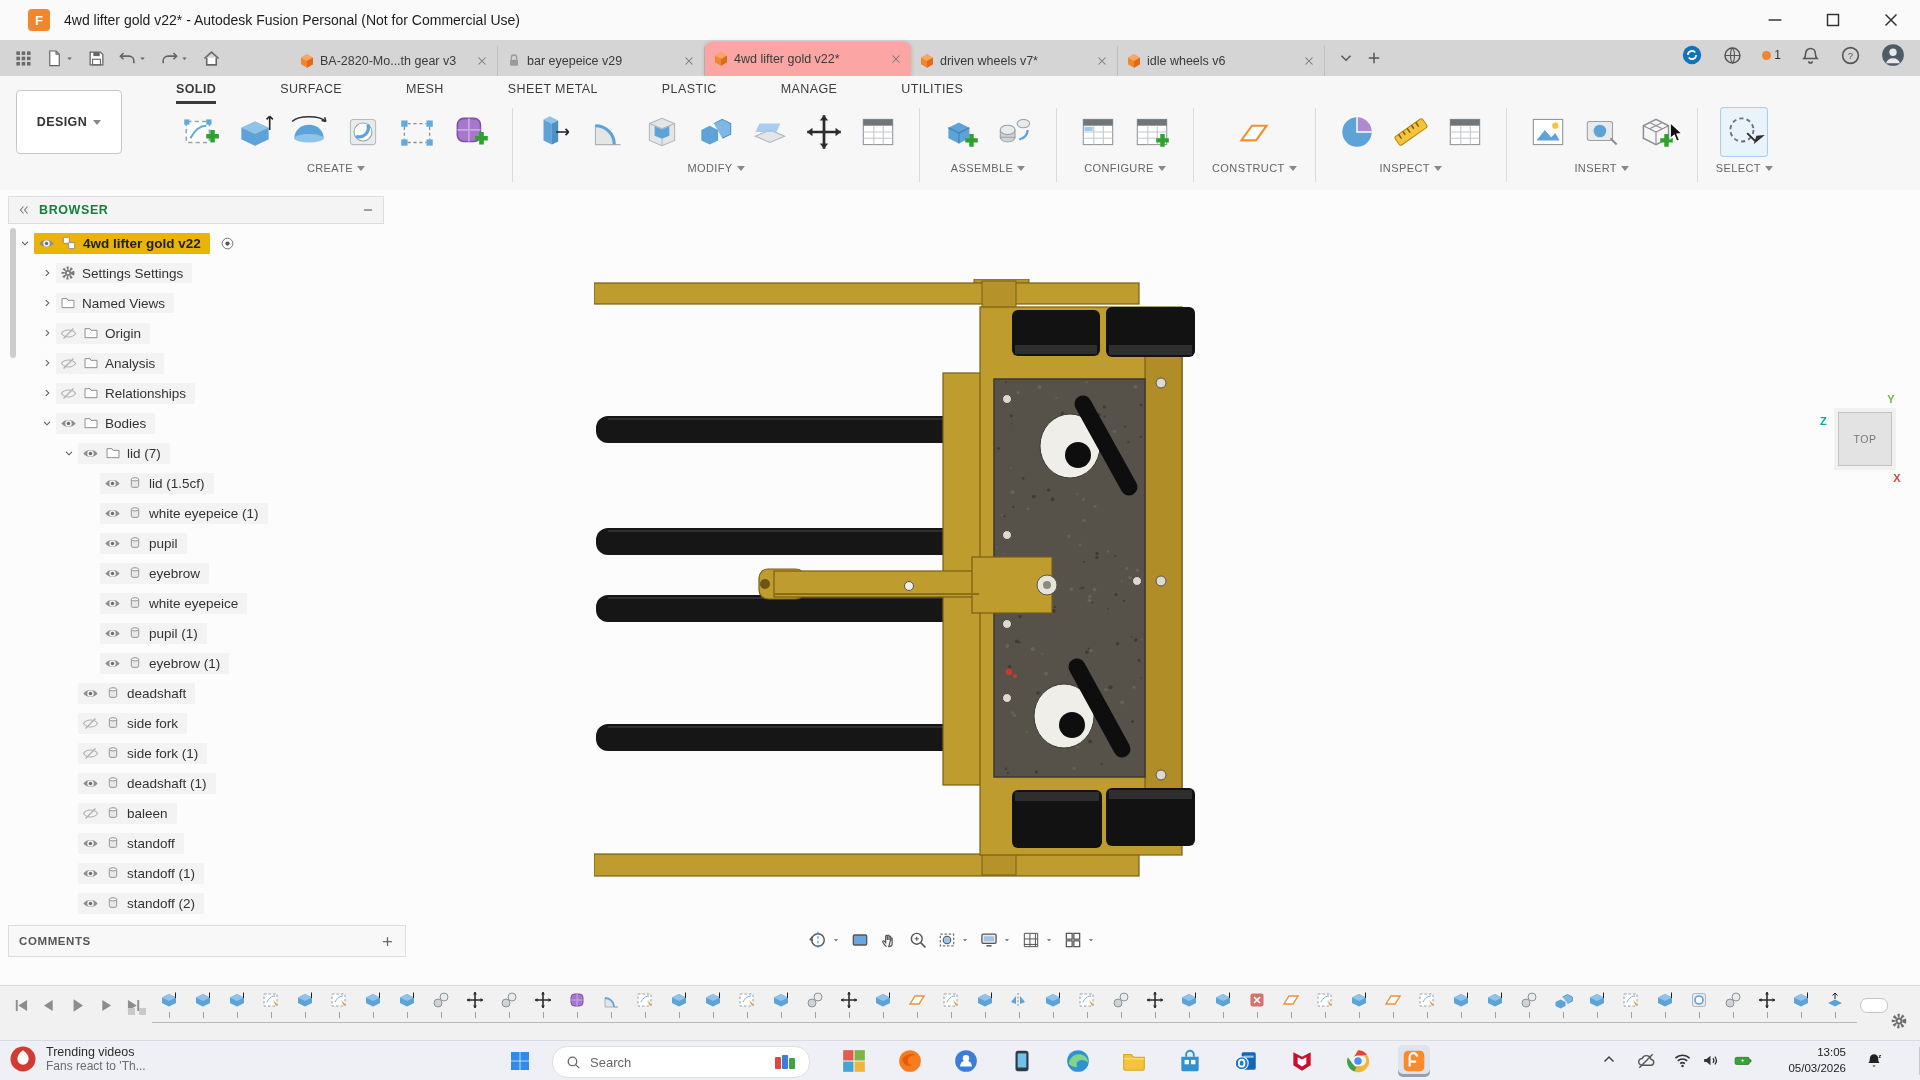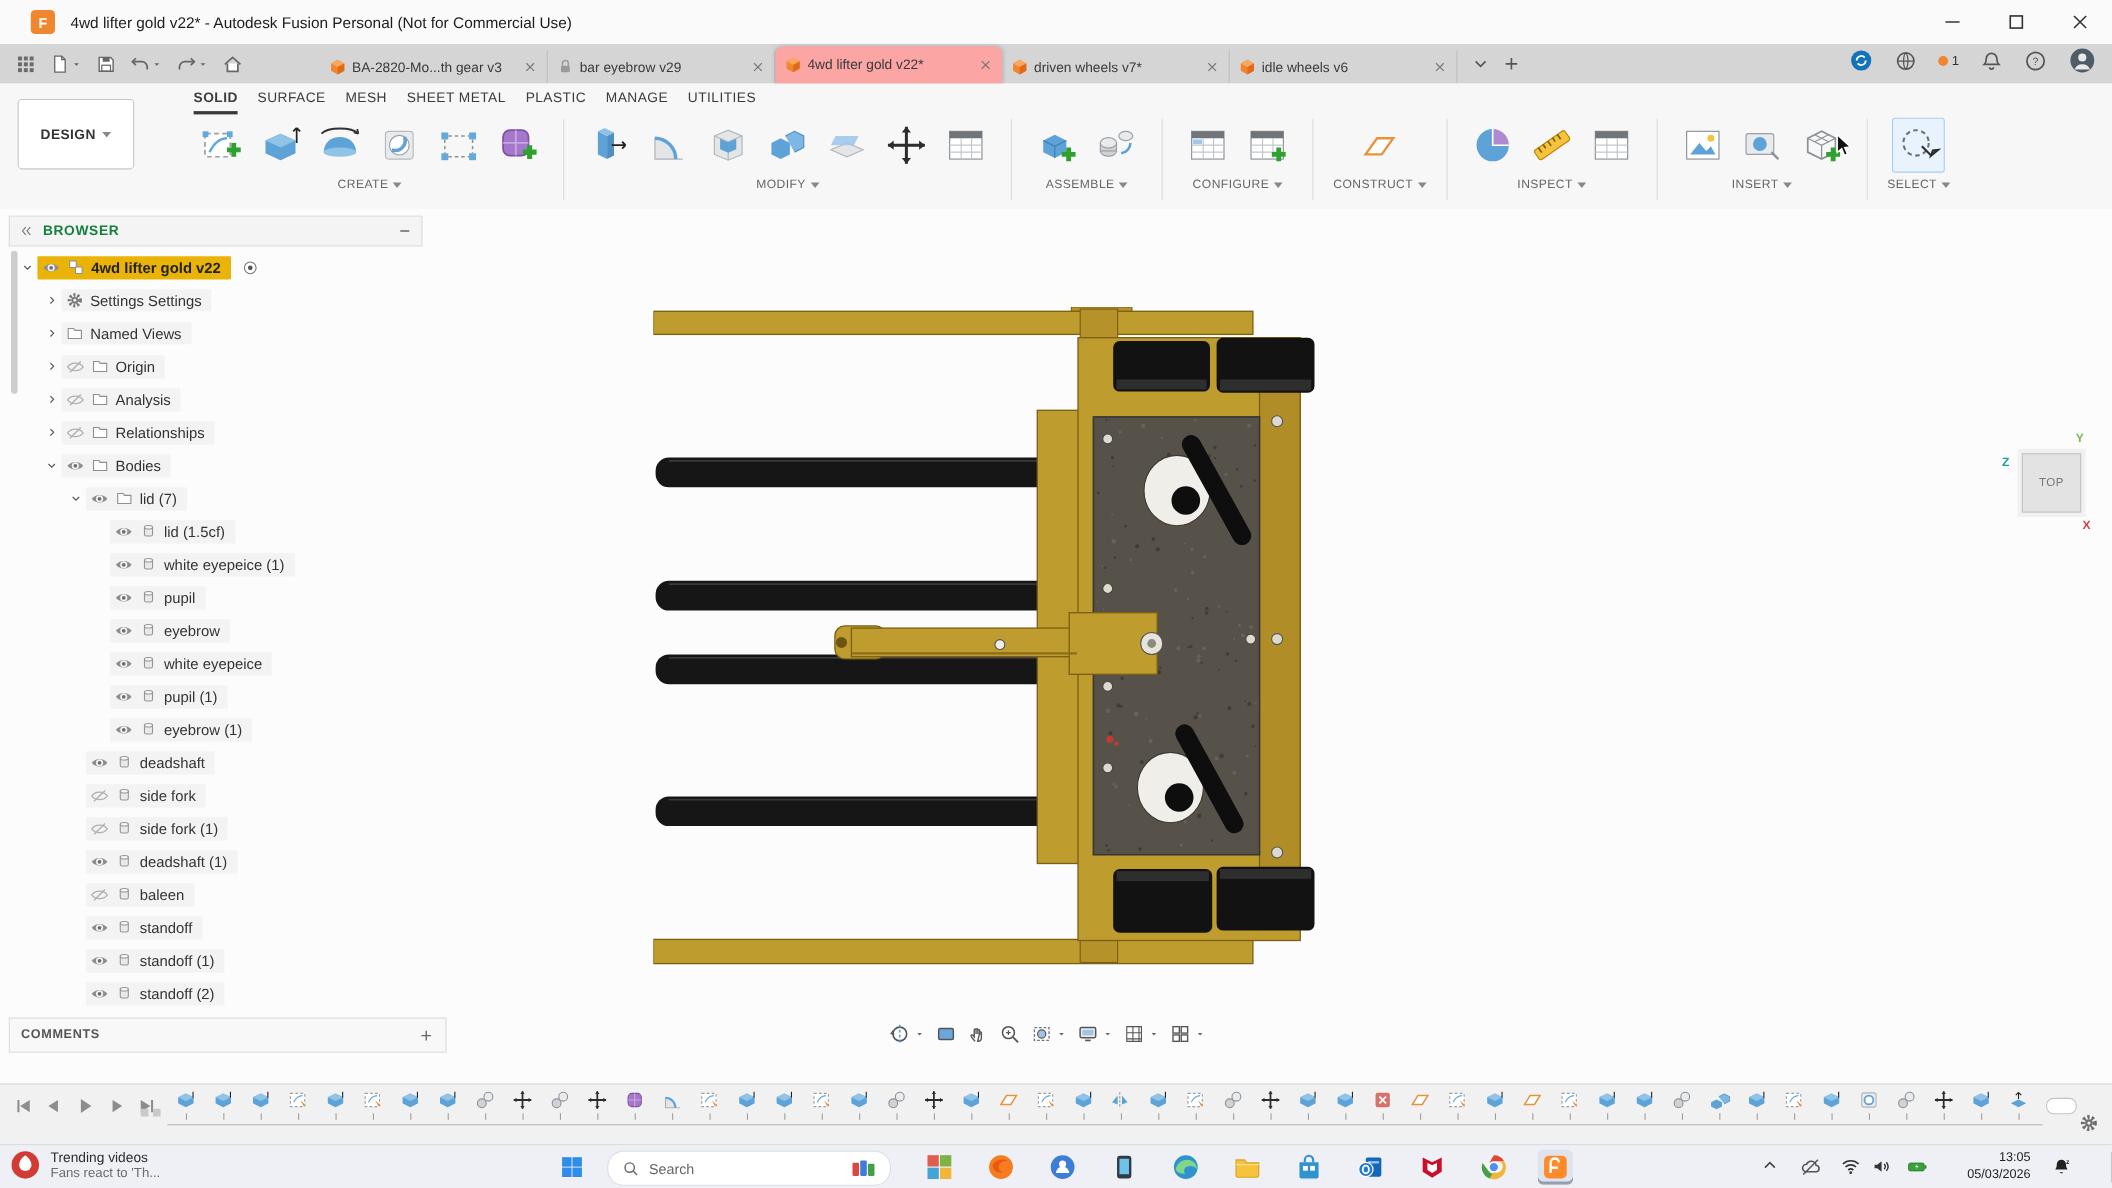--- a/index.html
+++ b/index.html
@@ -30,21 +30,21 @@
   .tabops{display:flex;align-items:center;height:36px;gap:10px;padding-left:12px}
   #tabRight{position:absolute;right:14px;top:42px;display:flex;align-items:center;gap:19px}
   #notif{display:flex;align-items:center;gap:3px;font-size:12px;color:#333}
   #notifDot{width:9px;height:9px;border-radius:50%;background:#f0862e}
 
   
   #ribbon{position:absolute;left:0;top:76px;width:1920px;height:114px;background:#f7f7f7;border-bottom:1px solid #d8d8d8}
   #designBox{position:absolute;left:16px;top:14px;width:104px;height:62px;background:#fff;border:1px solid #c8c8c8;
              border-radius:4px;display:flex;align-items:center;justify-content:center;gap:6px;
              font-size:12.5px;letter-spacing:.4px;color:#333;font-weight:bold}
-  #ribbonTabs{position:absolute;left:176px;top:6px;display:flex;gap:18px}
+  #ribbonTabs{position:absolute;left:176px;top:6px;display:flex;gap:64px}
   .rtab{font-size:12.5px;letter-spacing:.4px;color:#3c3c3c;padding-bottom:5px}
   .rtab.active{border-bottom:3px solid #3a3a3a;font-weight:bold}
   #ribbonGroups{position:absolute;left:160px;top:30px;display:flex;align-items:flex-start}
   .rgroup{display:flex;flex-direction:column;align-items:center;padding:0 18px}
   .ricons{display:flex;gap:8px;height:52px;align-items:center}
   .ric{width:46px;height:48px;display:flex;align-items:center;justify-content:center;border-radius:3px}
   .ric.hl{background:#e9f3fd;border:1px solid #a8cdf0}
   .glabel{margin-top:4px;font-size:11px;color:#666;letter-spacing:.4px;display:flex;align-items:center;gap:4px}
   .gcaret{width:0;height:0;border-left:4px solid transparent;border-right:4px solid transparent;border-top:5px solid #888}
   .gsep{width:1px;height:74px;background:#dcdcdc;margin-top:2px}
@@ -206,21 +206,21 @@
           <svg width="14" height="14" viewBox="0 0 24 24">
             <path d="M6 6l12 12M18 6 6 18" stroke="#777" stroke-width="1.8"></path>
           </svg>
         </span>
       </div>
       <div class="tab">
     <svg width="16" height="16" viewBox="0 0 24 24">
           <rect x="6" y="10" width="12" height="9" rx="1.5" fill="#9a9a9a"></rect>
           <path d="M8 10V7a4 4 0 0 1 8 0v3" fill="none" stroke="#9a9a9a" stroke-width="2"></path>
         </svg>
-    <span class="tlab">bar eyebrow v29</span>
+    <span class="tlab">bar eyepeice v29</span>
     <span>
           <svg width="14" height="14" viewBox="0 0 24 24">
             <path d="M6 6l12 12M18 6 6 18" stroke="#777" stroke-width="1.8"></path>
           </svg>
         </span>
       </div>
       <div class="tab active">
     <svg width="16" height="16" viewBox="0 0 24 24">
           <path d="M12 2 21 7v10l-9 5-9-5V7z" fill="#f0862e"></path>
           <path d="M12 2 21 7l-9 5L3 7z" fill="#f8a85e"></path>

